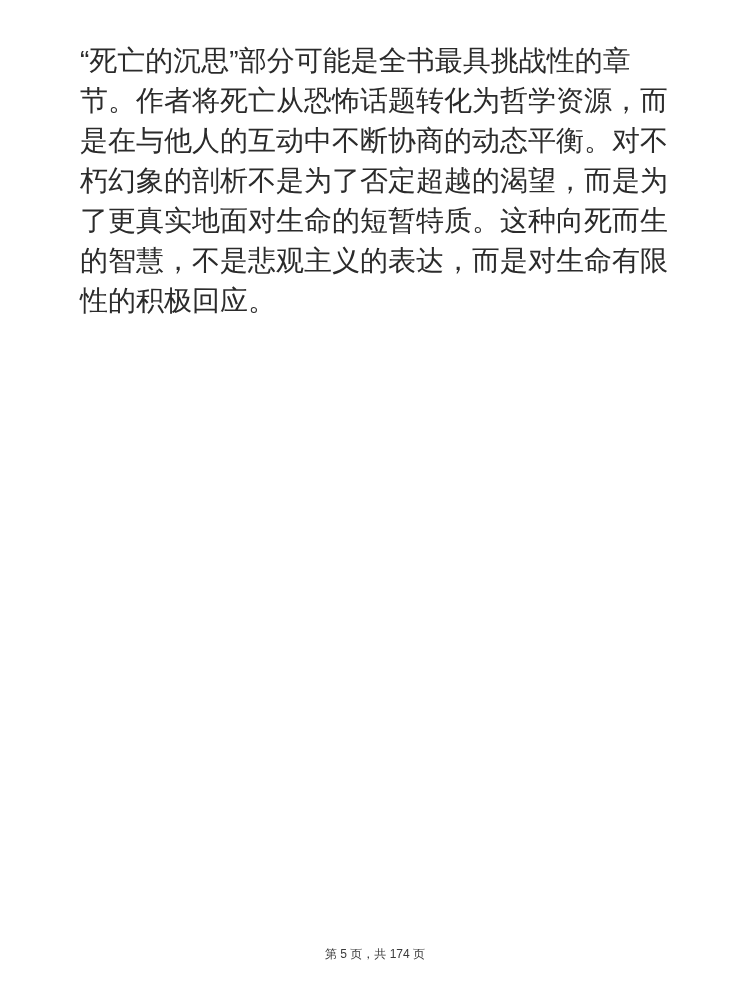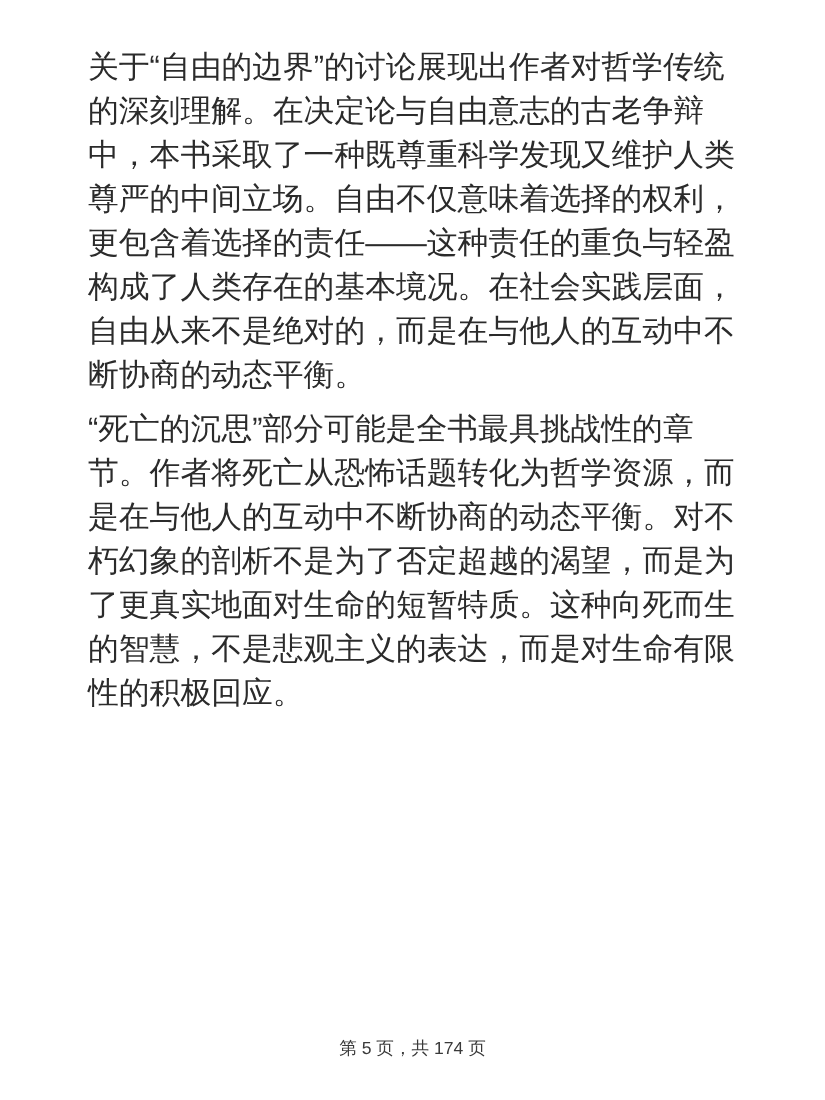--- a/index.html
+++ b/index.html
@@ -37,26 +37,25 @@
   .doc-content p {
     margin: 0 0 9px 0;
   }
   .doc-footer {
     position: absolute;
     left: 0;
     top: 942px;
     width: 750px;
     text-align: center;
     color: #3a3a3a;
-    font-size: 16px;
+    font-size: 12px;
     line-height: 24px;
   }
 </style>
 </head>
 <body>
 
 <div class="doc-page">
   <div class="doc-content">
-    <p>关于“自由的边界”的讨论展现出作者对哲学传统的深刻理解。在决定论与自由意志的古老争辩中，本书采取了一种既尊重科学发现又维护人类尊严的中间立场。自由不仅意味着选择的权利，更包含着选择的责任——这种责任的重负与轻盈构成了人类存在的基本境况。在社会实践层面，自由从来不是绝对的，而是在与他人的互动中不断协商的动态平衡。</p>
     <p>“死亡的沉思”部分可能是全书最具挑战性的章节。作者将死亡从恐怖话题转化为哲学资源，而是在与他人的互动中不断协商的动态平衡。对不朽幻象的剖析不是为了否定超越的渴望，而是为了更真实地面对生命的短暂特质。这种向死而生的智慧，不是悲观主义的表达，而是对生命有限性的积极回应。</p>
   </div>
   <div class="doc-footer">第 5 页，共 174 页</div>
 </div>
 
 </body></html>

